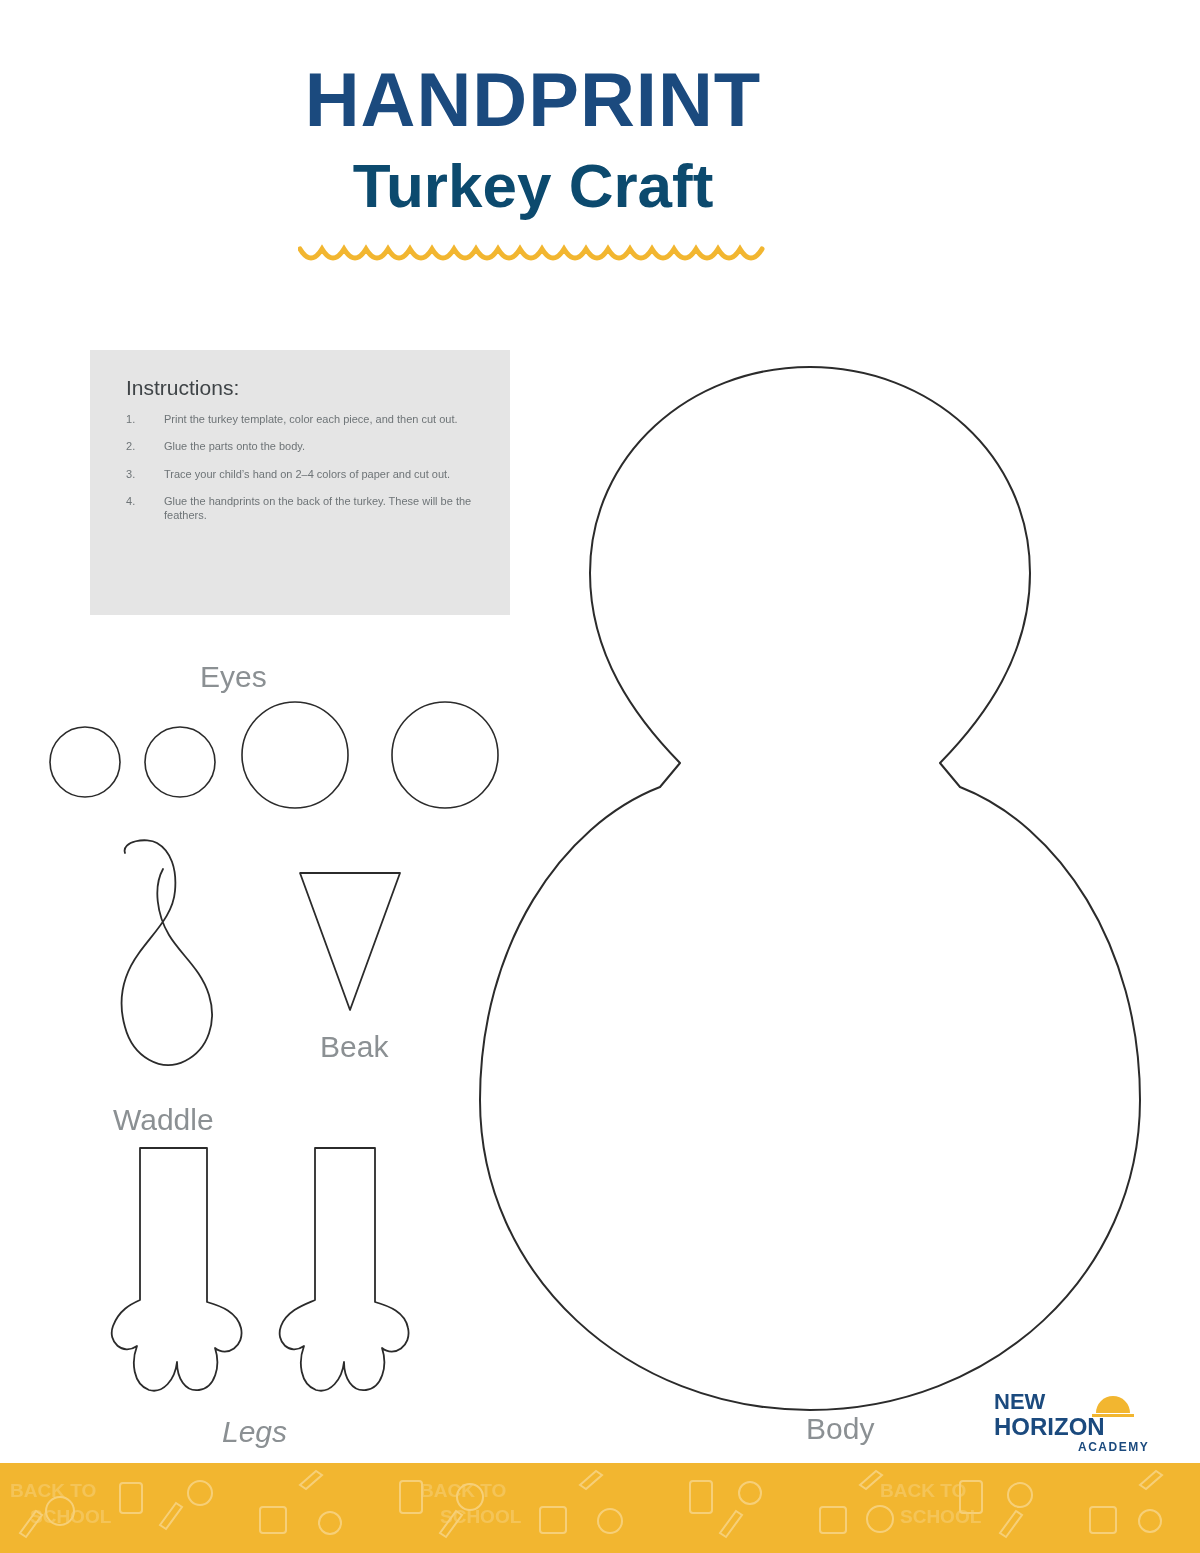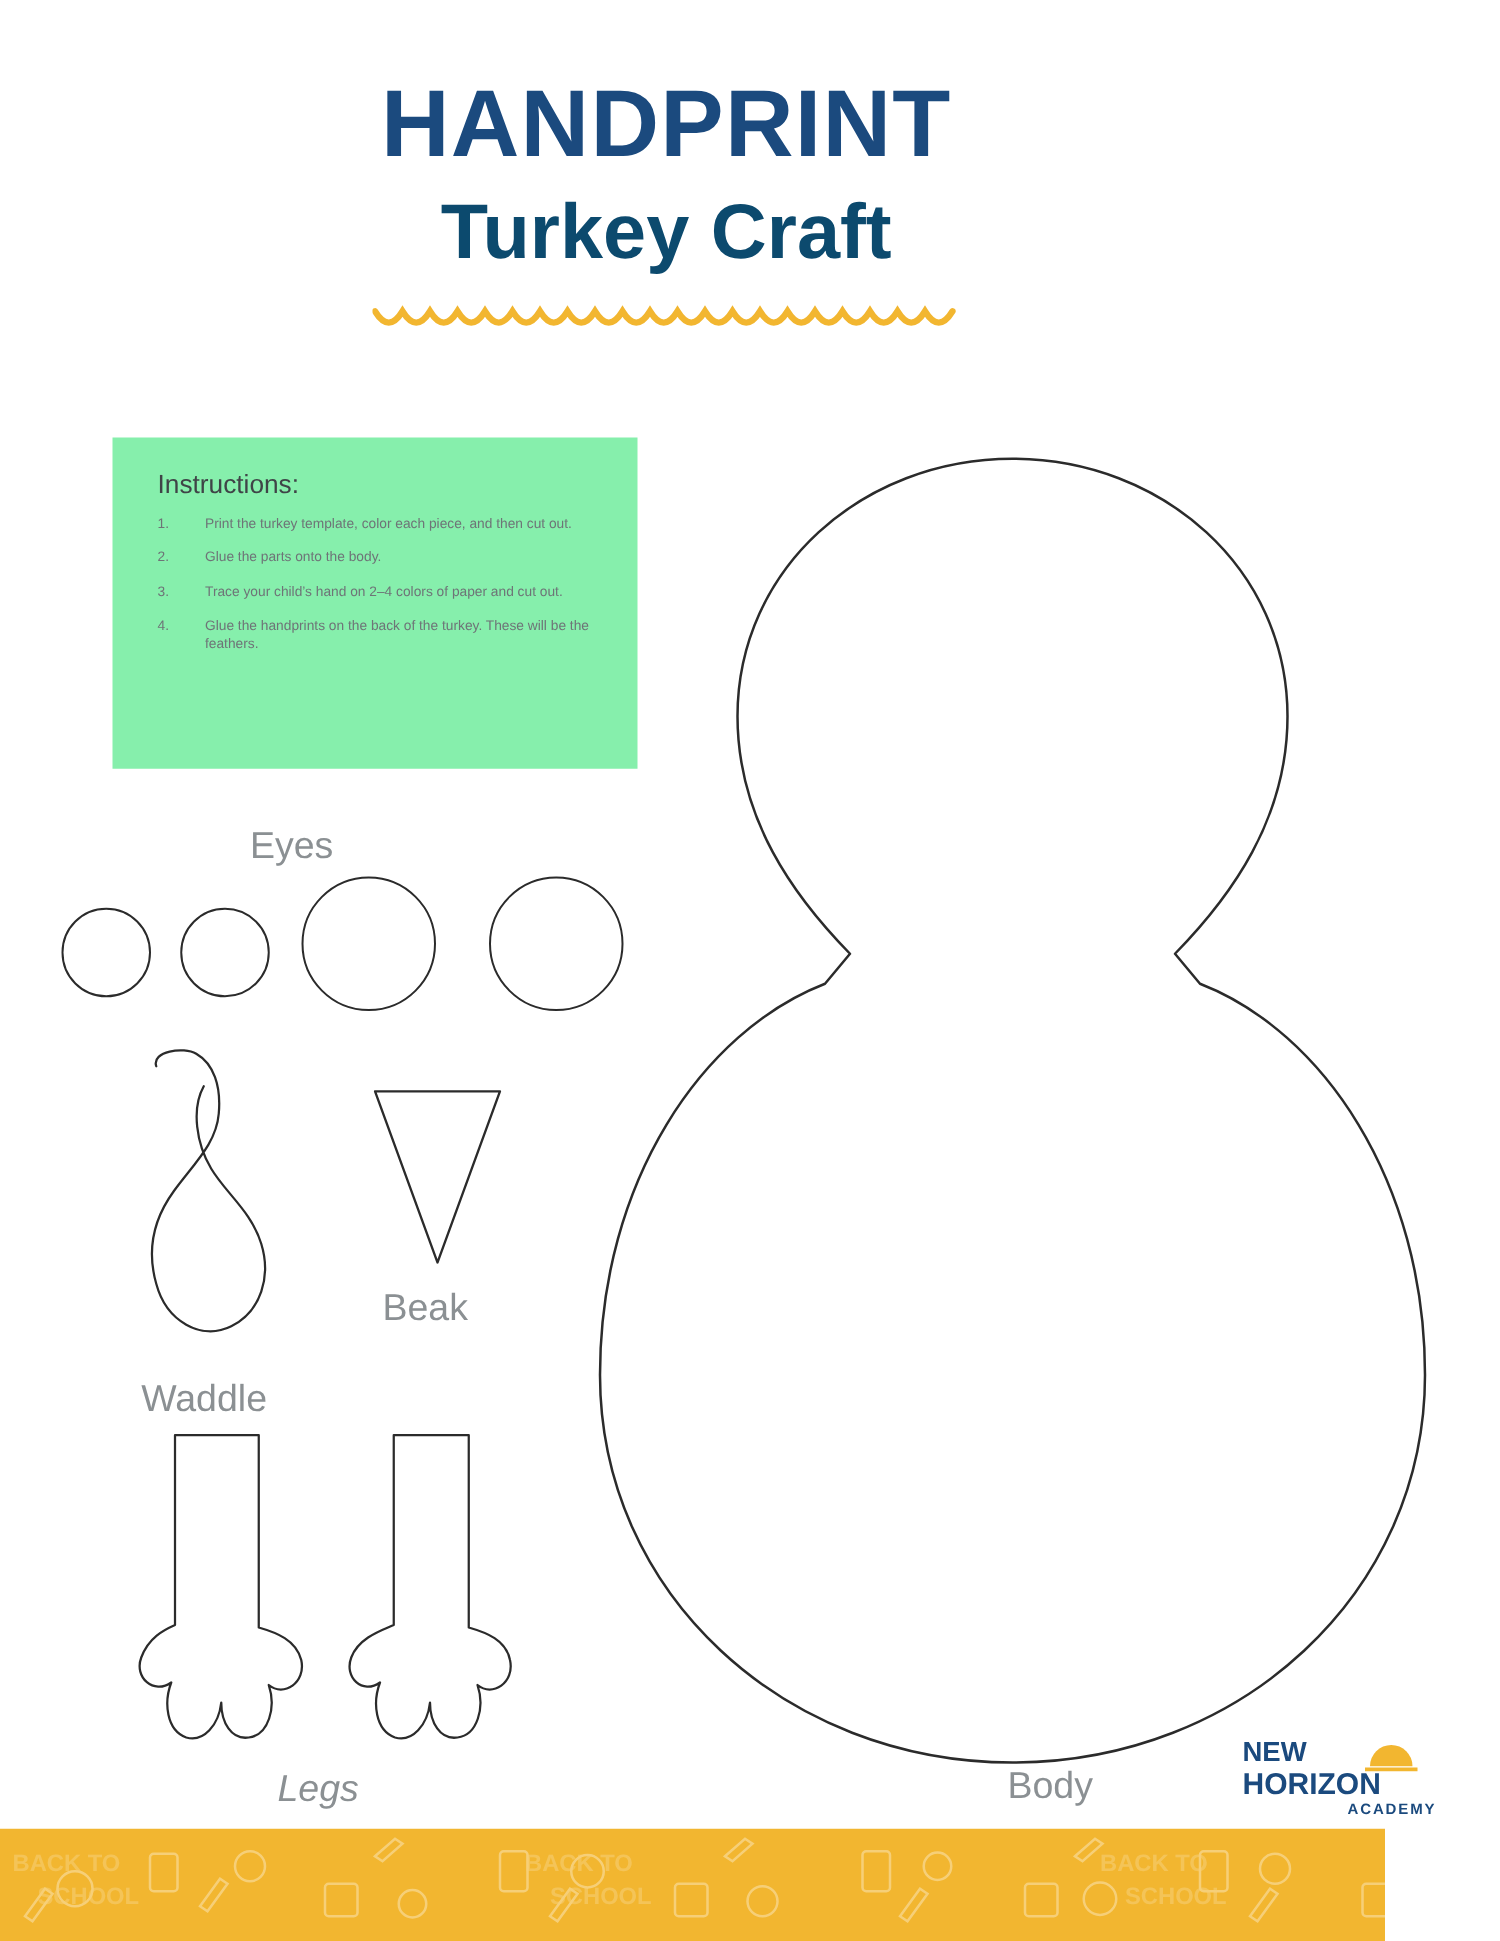--- a/index.html
+++ b/index.html
@@ -40,21 +40,21 @@
     width: 470px;
     height: 30px;
     display: block;
   }
 
   
   .instructions {
     position: absolute;
     left: 90px; top: 350px;
     width: 420px; height: 265px;
-    background: #86efac;
+    background: #e5e5e5;
     padding: 26px 28px 18px 36px;
   }
   .instructions h2 {
     margin: 0 0 12px 0;
     font-size: 21px;
     font-weight: normal;
     color: #3f4447;
   }
   .instructions ol {
     margin: 0; padding: 0;
@@ -97,21 +97,21 @@
   .logo-text {
     font-family: "Liberation Sans", sans-serif;
     font-weight: bold;
     fill: #1b4a7e;
   }
 
   
   .footer {
     position: absolute;
     left: 0; bottom: 0;
-    width: 1108px; height: 90px;
+    width: 1200px; height: 90px;
     background: #f2b630;
     overflow: hidden;
   }
   .footer-pattern {
     position: absolute;
     left: 0; top: 0;
     width: 1200px; height: 90px;
     opacity: 0.35;
   }
   .footer-word {
@@ -152,21 +152,21 @@
 
 <svg class="shape-svg" style="left:95px; top:835px; width:130px; height:260px;" viewBox="0 0 130 260">
   <path d="M30,18 C26,6 52,2 62,8 C76,16 82,34 80,56 C78,80 60,96 44,118 C28,140 22,164 30,192
            C38,222 66,238 90,226 C114,214 122,186 114,160 C106,134 86,120 74,100 C62,80 58,52 68,34" fill="#ffffff" stroke="#2b2b2b" stroke-width="1.8" stroke-linejoin="round" stroke-linecap="round"></path>
 </svg>
 <div class="piece-label" style="left:113px; top:1103px;">Waddle</div>
 
 <svg class="shape-svg" style="left:295px; top:865px; width:110px; height:150px;" viewBox="0 0 110 150">
   <polygon points="5,8 105,8 55,145" fill="#ffffff" stroke="#2b2b2b" stroke-width="1.8" stroke-linejoin="round"></polygon>
 </svg>
-<div class="piece-label" style="left:306px; top:1030px;text-align:right;">Beak</div>
+<div class="piece-label" style="left:320px; top:1030px;text-align:right;">Beak</div>
 
 <svg class="shape-svg" style="left:75px; top:1140px; width:340px; height:290px;" viewBox="0 0 340 290">
   <path d="M65,8 L132,8 L132,162
            C146,166 162,172 166,188 C170,206 152,218 140,208
            C146,226 140,248 124,250 C110,252 102,238 102,222
            C100,240 88,254 74,250 C58,244 56,222 62,206
            C48,216 32,202 38,186 C44,170 56,164 65,160 Z" fill="#ffffff" stroke="#2b2b2b" stroke-width="1.8" stroke-linejoin="round"></path>
   <path d="M240,8 L300,8 L300,162
            C314,166 330,172 333,188 C337,206 319,218 307,208
            C313,226 307,248 291,250 C277,252 269,238 269,222

